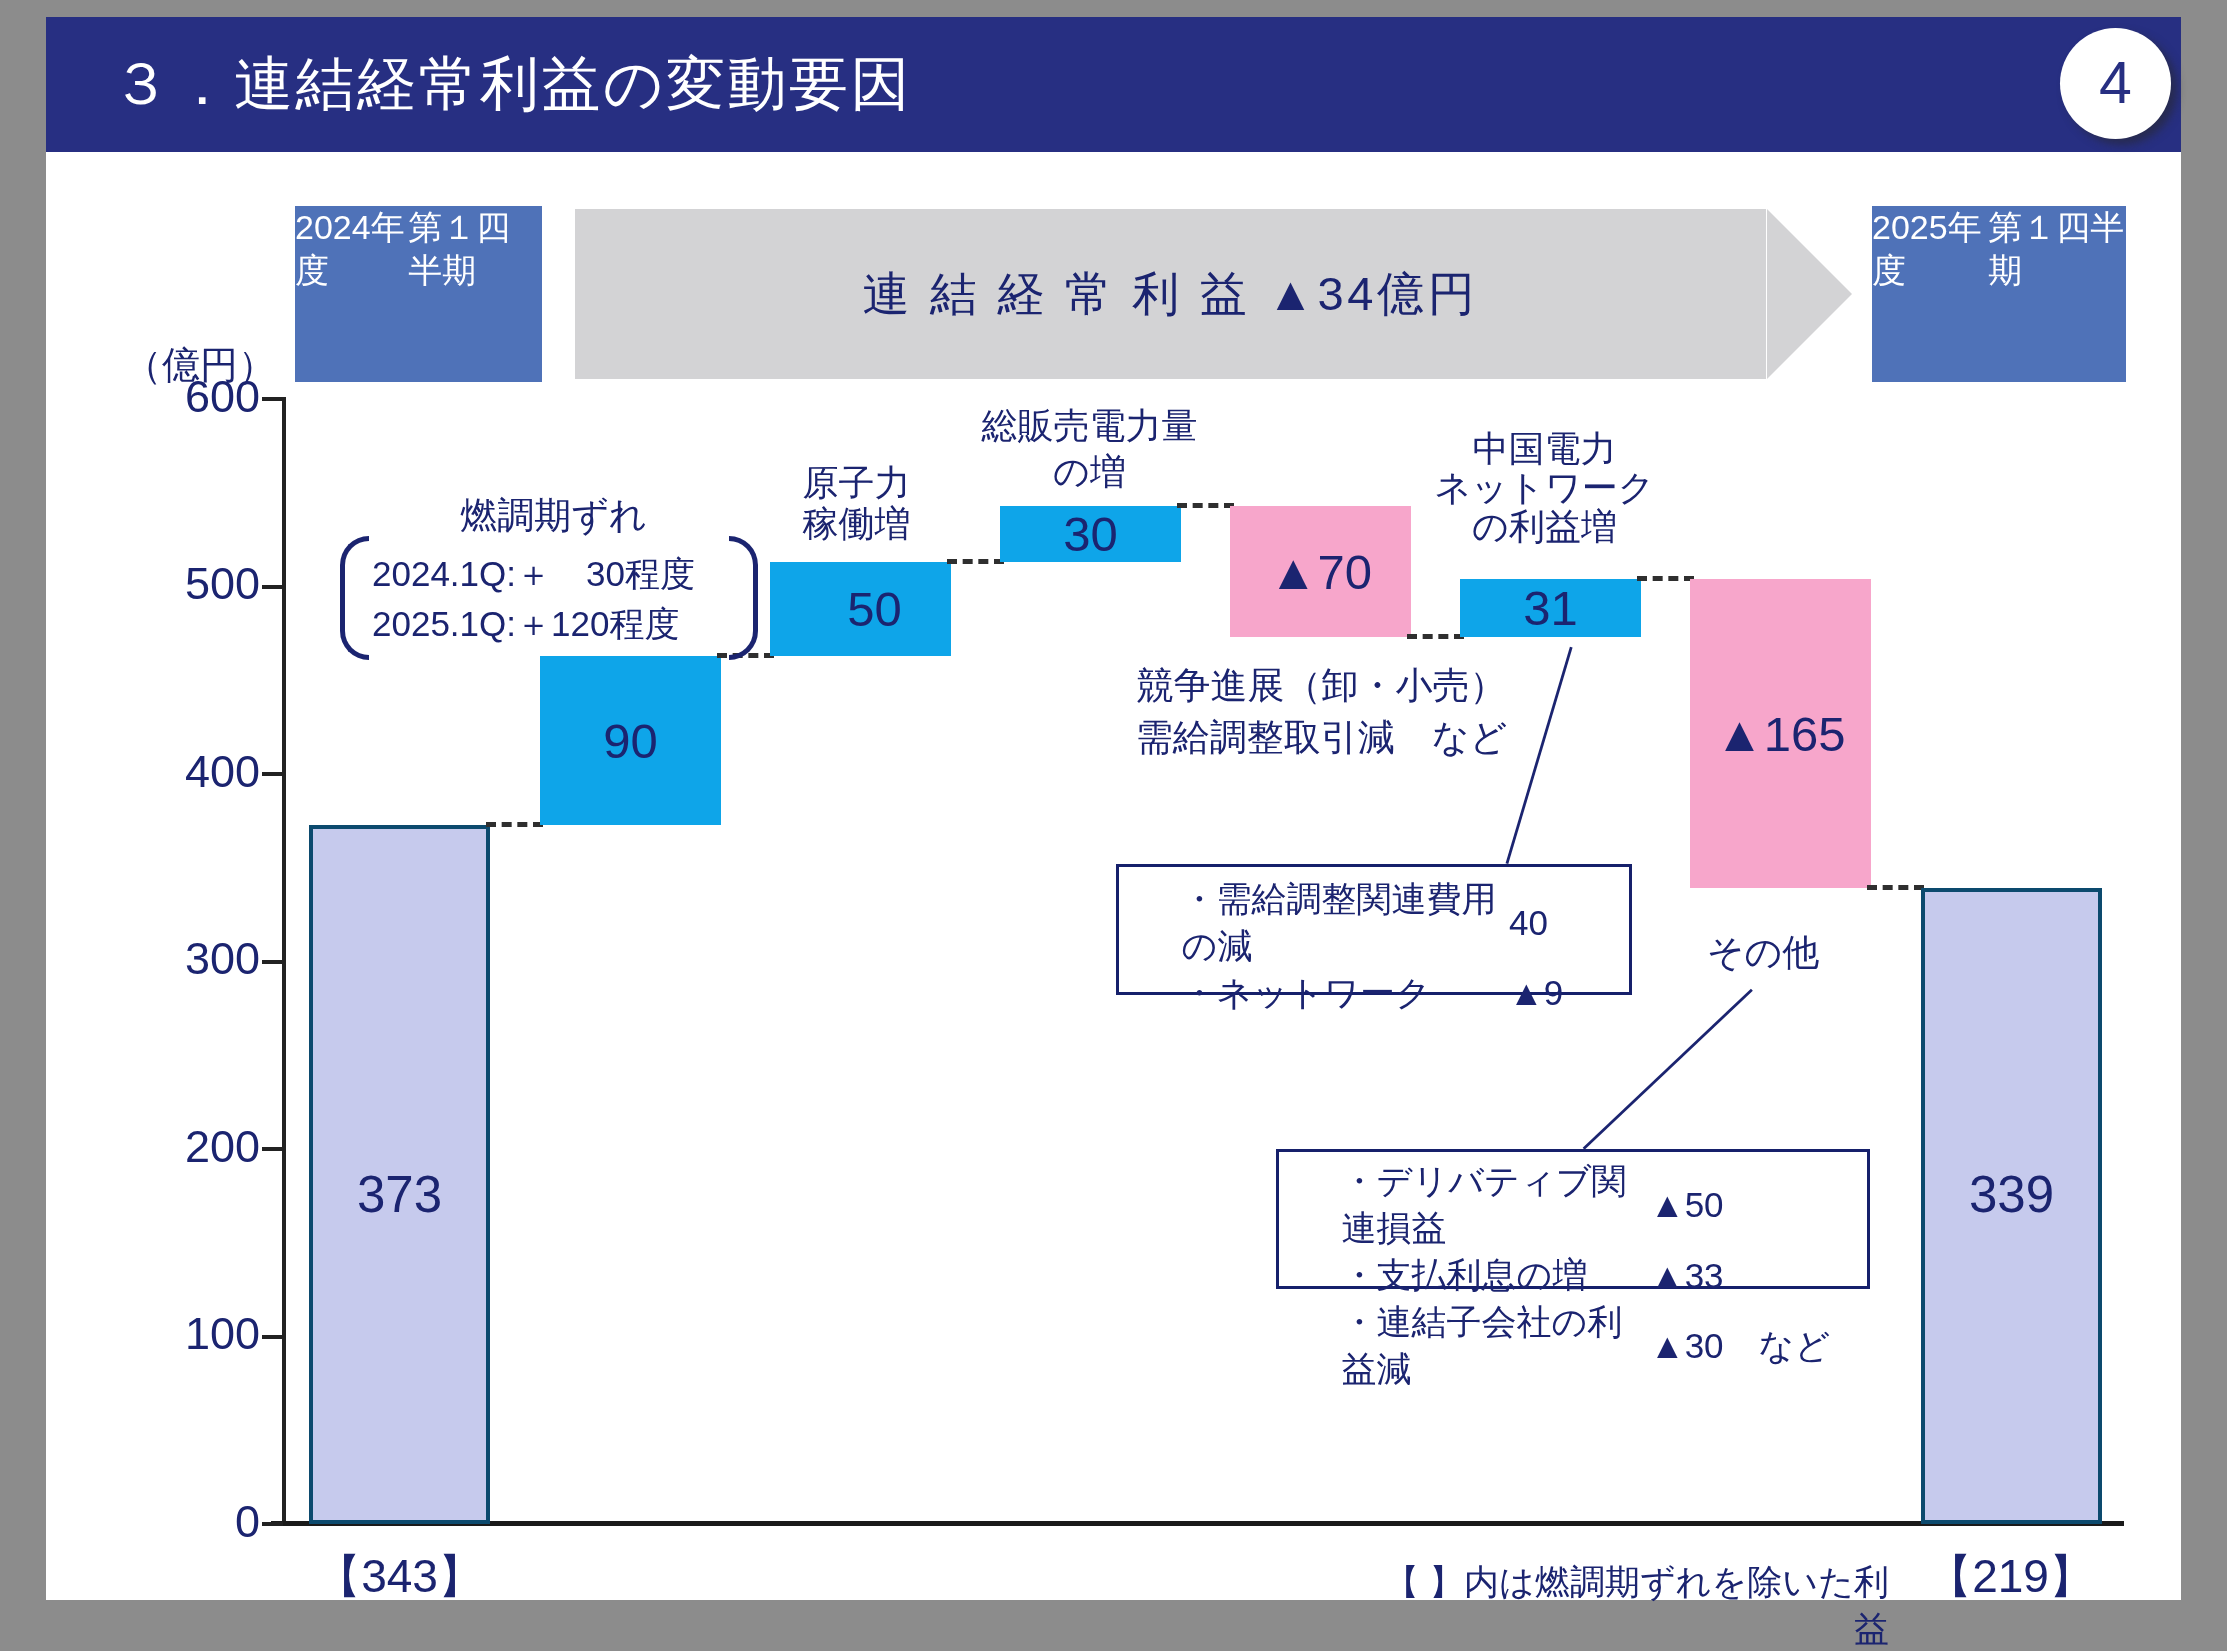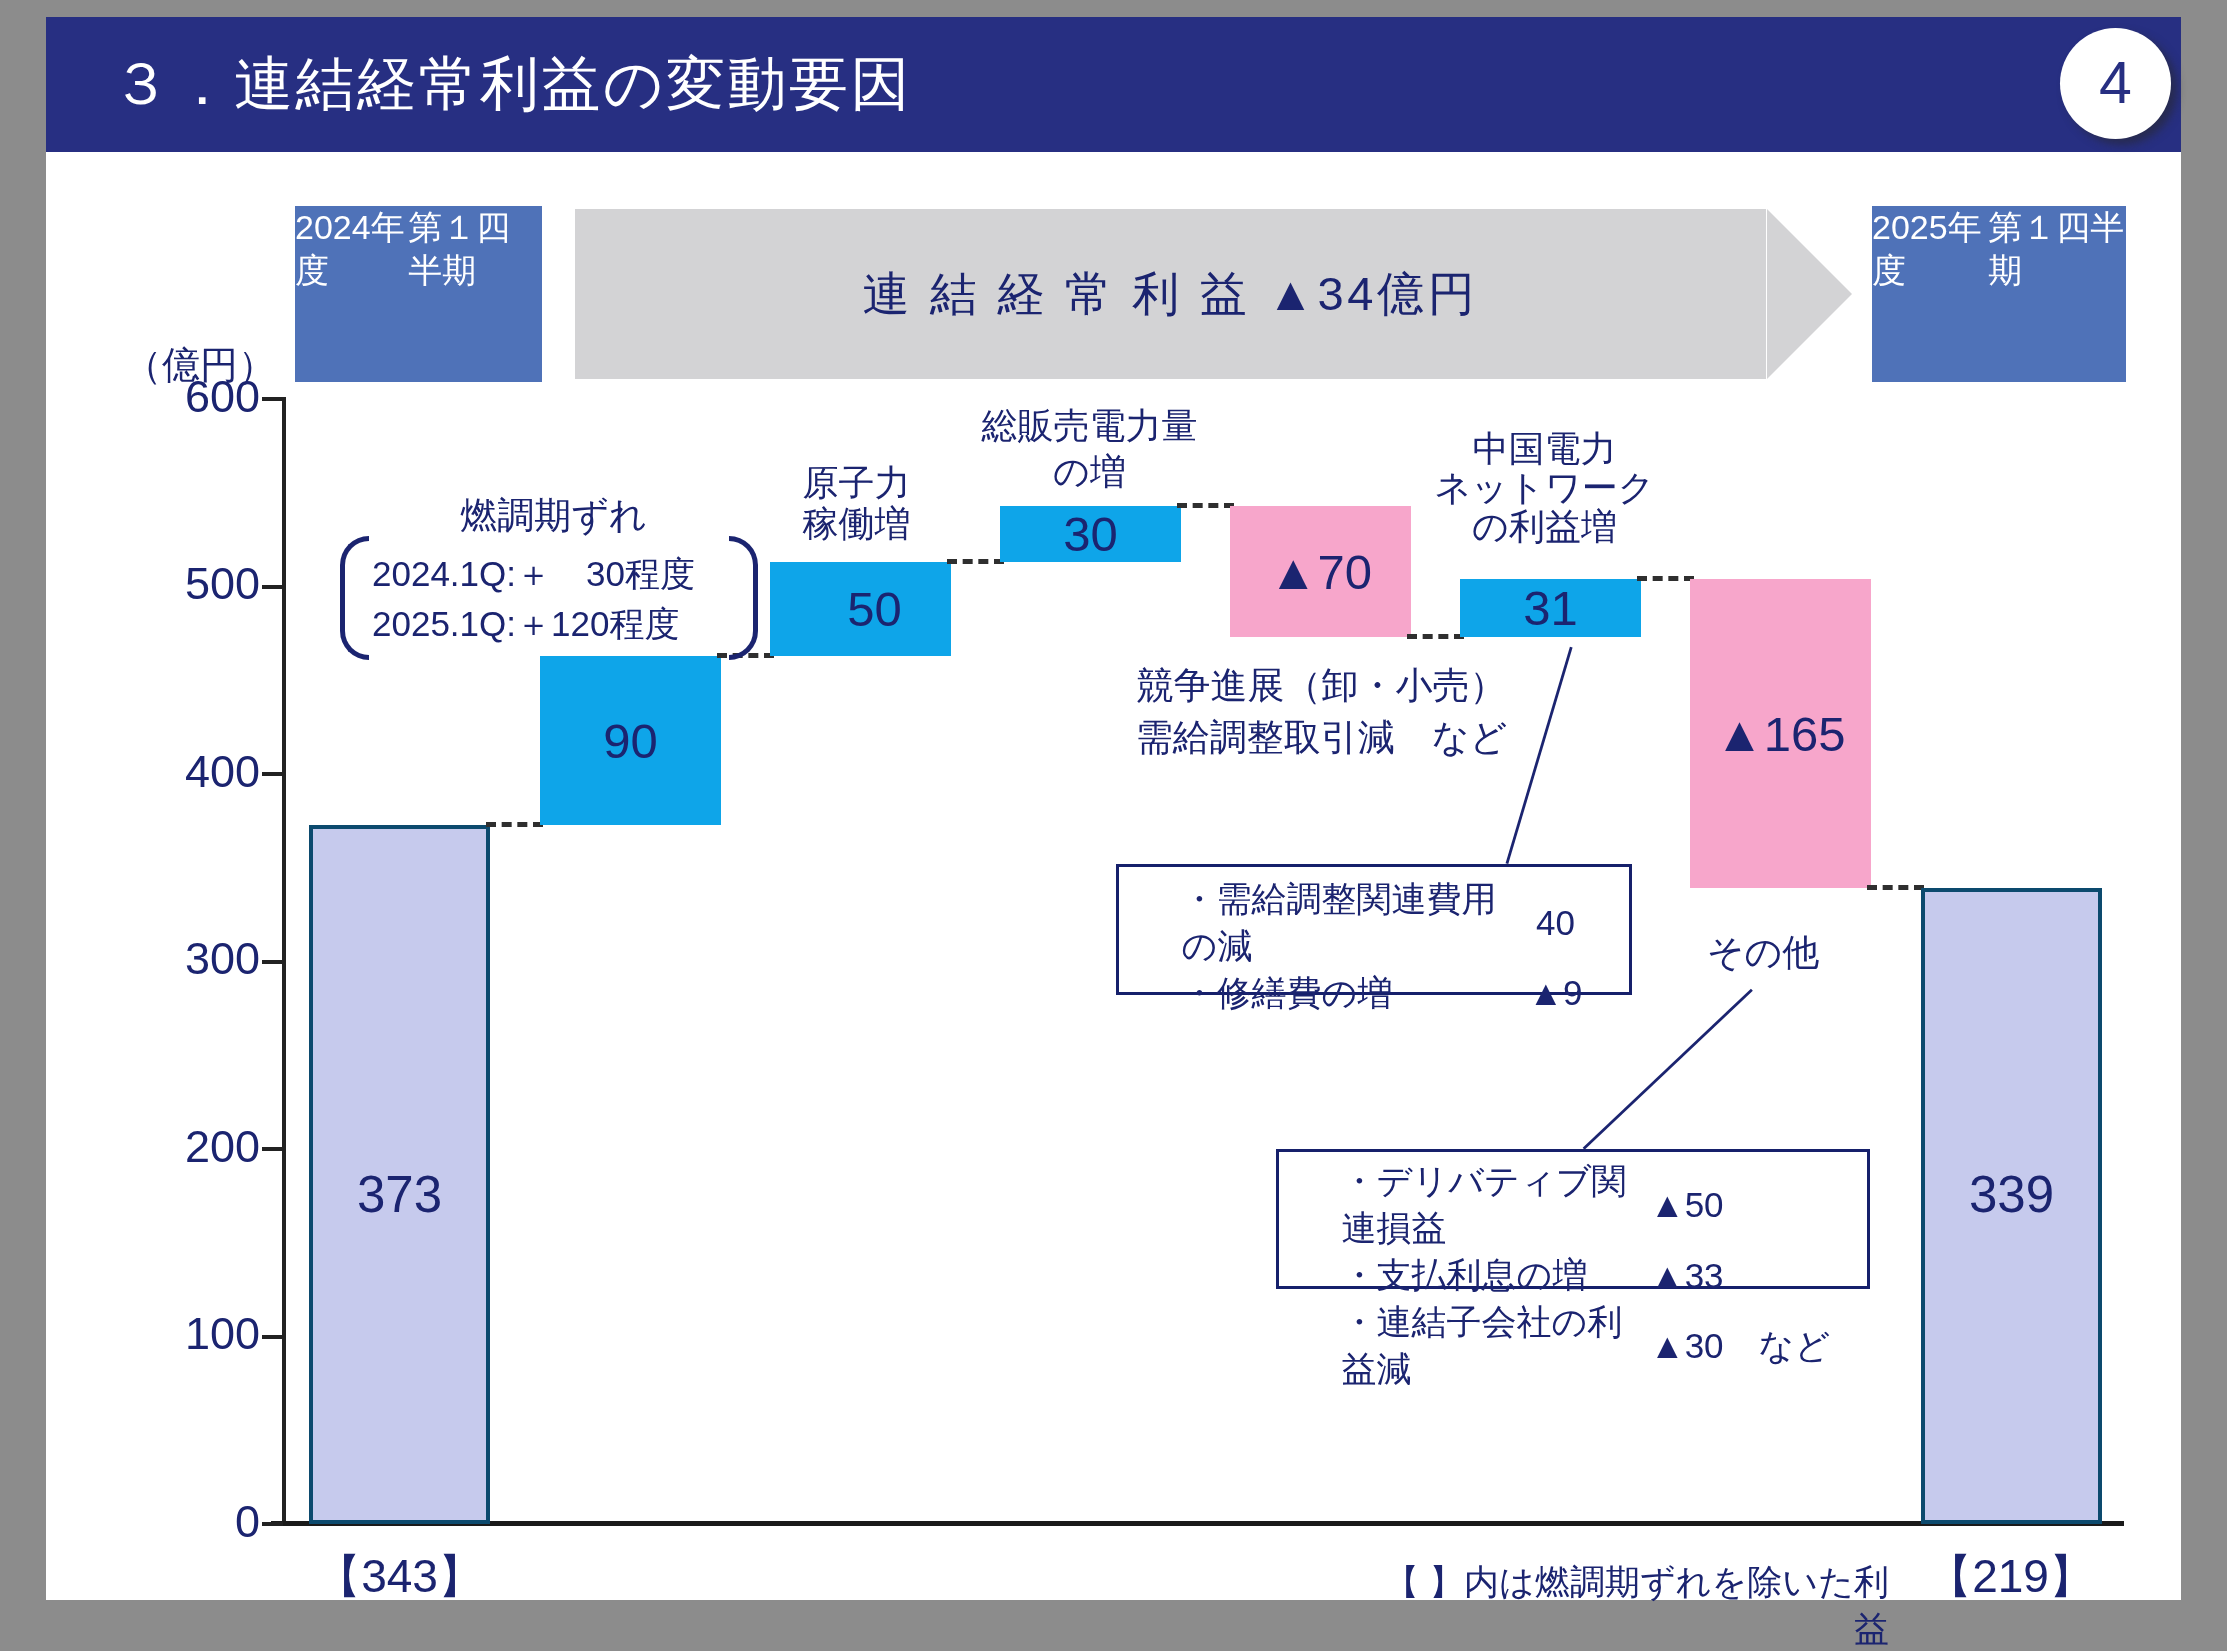--- a/index.html
+++ b/index.html
@@ -60,21 +60,21 @@
   .competition-label{left:1074px;top:660px;width:495px;font-size:37px;line-height:52px;}
   .other-label{left:1689px;top:928px;width:148px;font-size:37px;}
   .footnote{left:1380px;top:1559px;width:509px;font-size:35px;text-align:right;}
 
   
   .detail-box{position:absolute;background:#ffffff;border:3.1px solid #16206b;box-sizing:border-box;color:#1b2470;font-size:35px;display:flex;flex-direction:column;justify-content:space-around;}
   .box1{left:1116px;top:864px;width:516px;height:131px;padding:8.7px 27px 7.4px 18.6px;}
   .box2{left:1276px;top:1149px;width:594px;height:140px;padding:6.2px 25px 5px 18.6px;}
   .box-row{display:flex;align-items:center;}
   .box-row .t{flex:1;text-align:left;margin-left:44px;}
-  .box1 .v{width:93px;text-align:center;}
+  .box1 .v{width:93px;text-align:left;}
   .box2 .v{width:192px;text-align:left;}
 
   svg.leaders{position:absolute;left:0;top:0;width:2227px;height:1651px;pointer-events:none;}
 </style>
 </head>
 <body>
 
 <div id="page">
 
   <div class="abs slide"></div>
@@ -185,21 +185,21 @@
   </div>
 
   <div class="anno other-label">その他</div>
 
   <div class="detail-box box1">
     <div class="box-row">
       <span class="t">・需給調整関連費用の減</span>
       <span class="v">40</span>
     </div>
     <div class="box-row">
-      <span class="t">・修繕費の増</span>
+      <span class="t">・ネットワーク</span>
       <span class="v">▲9</span>
     </div>
   </div>
 
   <div class="detail-box box2">
     <div class="box-row">
       <span class="t">・デリバティブ関連損益</span>
       <span class="v">▲50</span>
     </div>
     <div class="box-row">

